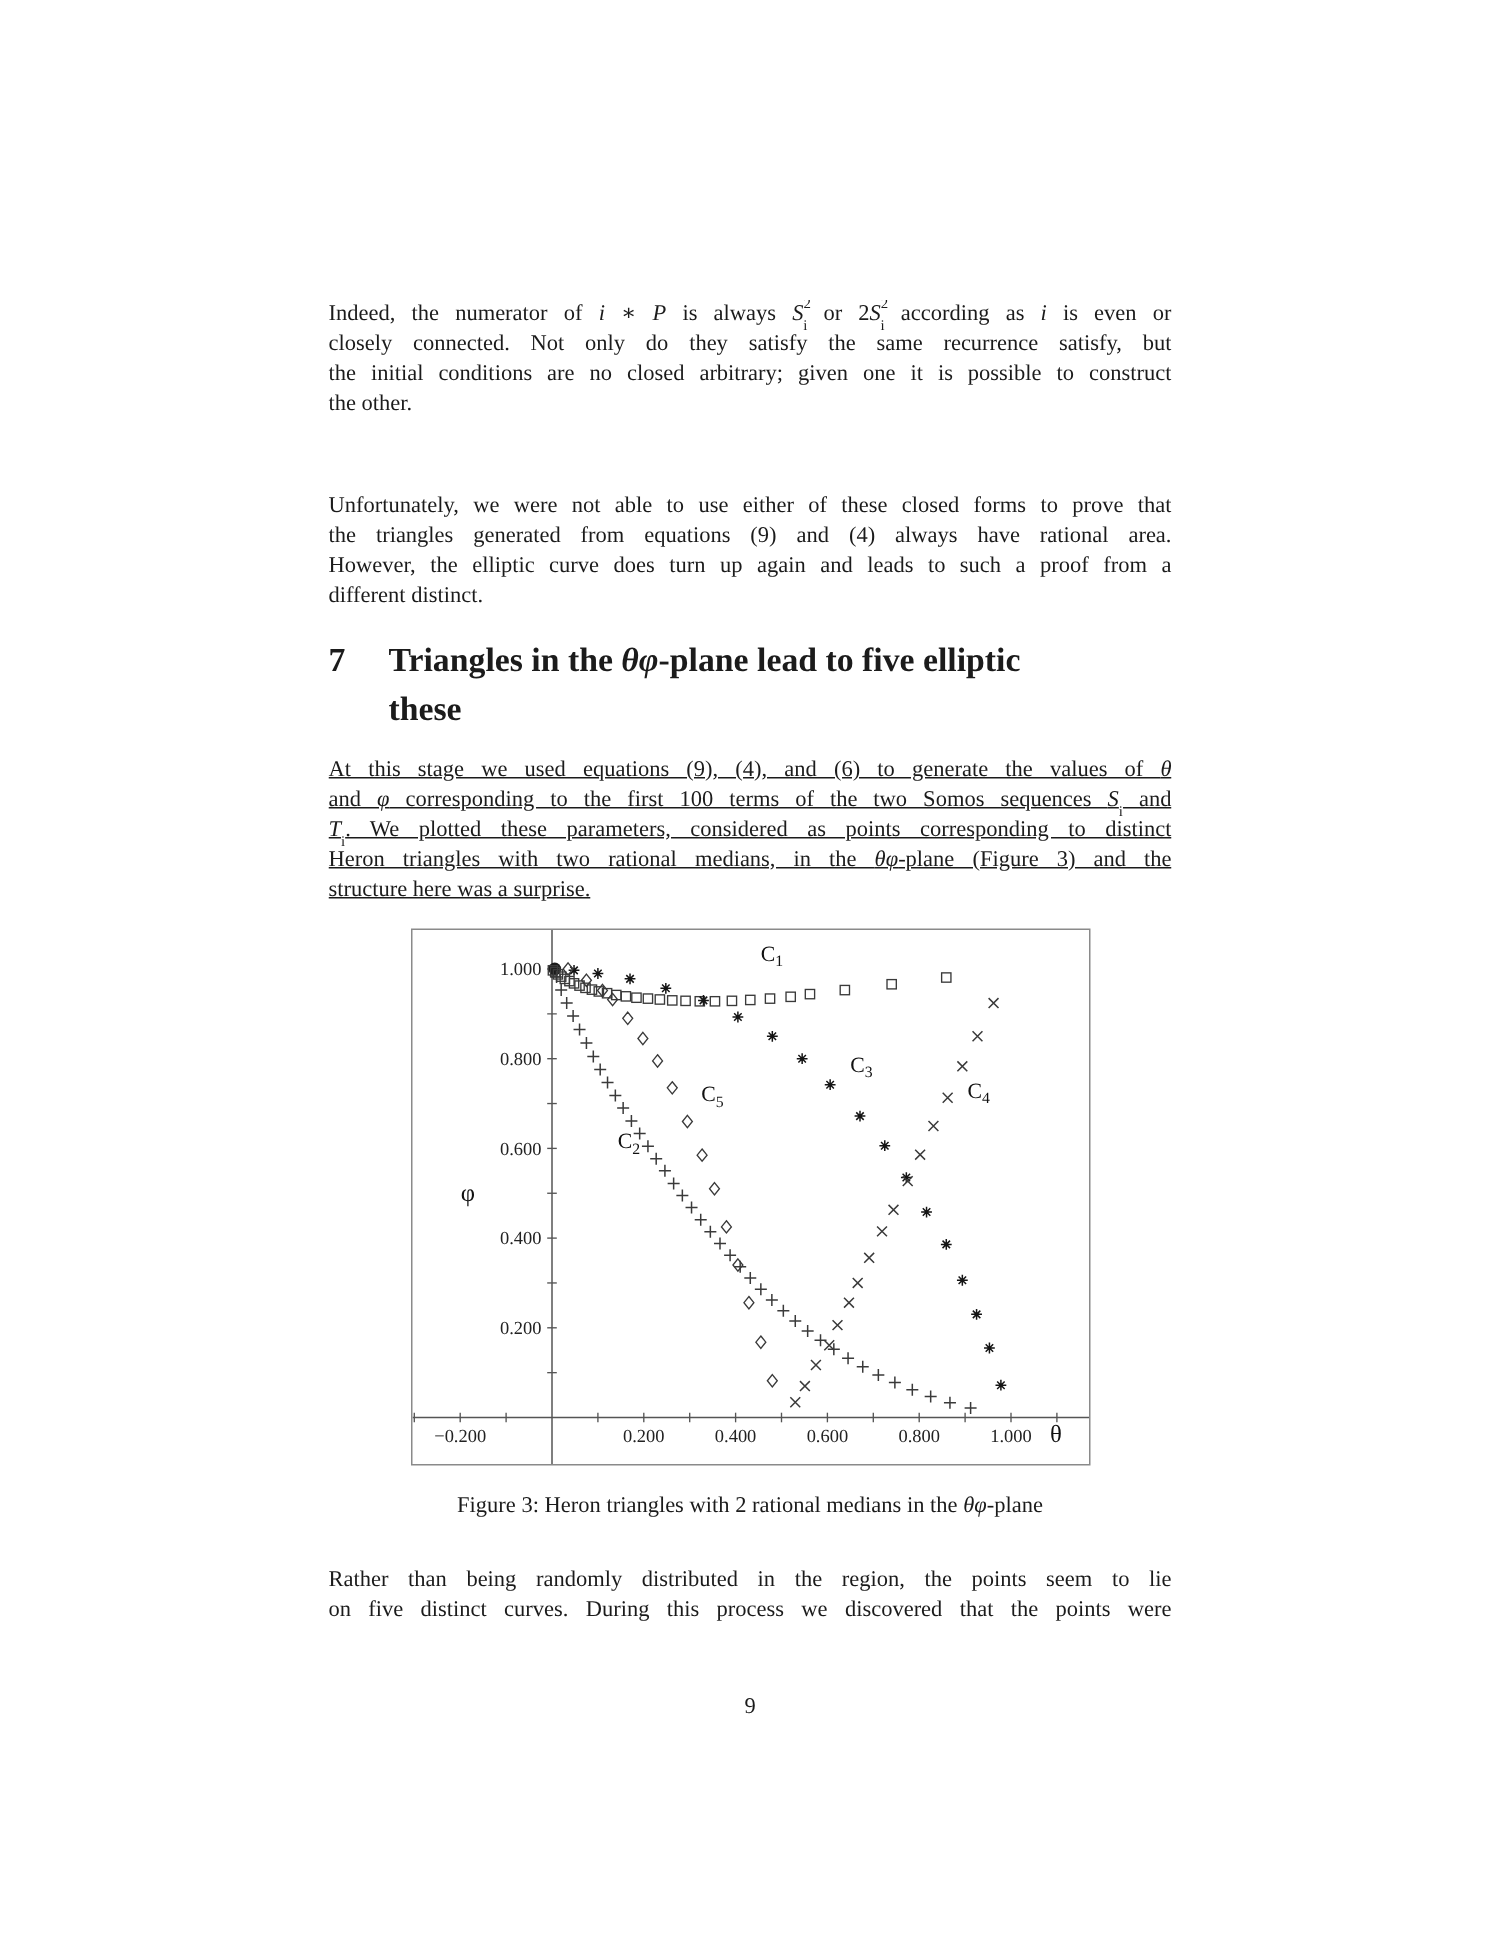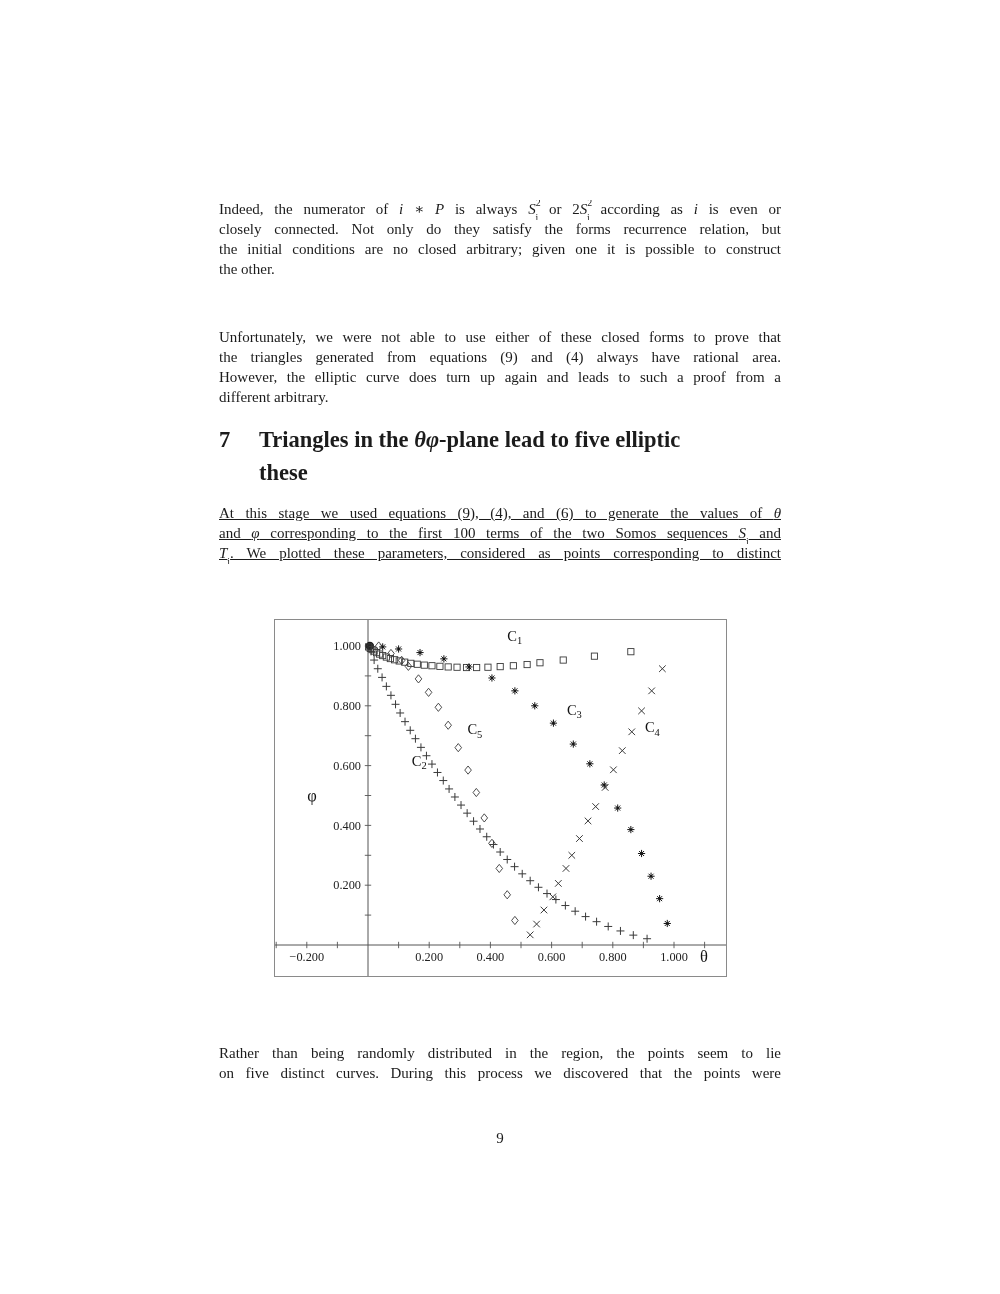--- a/index.html
+++ b/index.html
@@ -28,44 +28,46 @@
   .caption{position:absolute;left:219px;top:996px;width:562px;text-align:center;font-size:15px;}
   .pagenum{position:absolute;left:219px;top:1130px;width:562px;text-align:center;font-size:15px;}
 </style>
 </head>
 <body>
 
 <div class="page">
 
   <div class="para" id="p1" style="top:200px;">
       <div class="tline">Indeed, the numerator of <i>i</i> ∗ <i>P</i> is always <i>S</i><sup>2</sup><sub class="u">i</sub> or 2<i>S</i><sup>2</sup><sub class="u">i</sub> according as <i>i</i> is even or</div>
-      <div class="tline">closely connected. Not only do they satisfy the forms recurrence relation, but</div>
+      <div class="tline">closely connected. Not only do they satisfy the same recurrence satisfy, but</div>
       <div class="tline">the initial conditions are no closed arbitrary; given one it is possible to construct</div>
       <div class="tline last">the other.</div>
     </div>
 
   <div class="para" id="p2" style="top:328px;">
       <div class="tline">Unfortunately, we were not able to use either of these closed forms to prove that</div>
       <div class="tline">the triangles generated from equations (9) and (4) always have rational area.</div>
       <div class="tline">However, the elliptic curve does turn up again and leads to such a proof from a</div>
-      <div class="tline last">different arbitrary.</div>
+      <div class="tline last">different distinct.</div>
     </div>
 
   <div class="heading">
     <span class="hnum">7</span>
     <span class="htext">
       <span>Triangles in the <i>θφ</i>-plane lead to five elliptic</span><br>
       <span>these</span>
     </span>
   </div>
 
   <div class="para" id="p3" style="top:504px;text-decoration:underline;">
       <div class="tline">At this stage we used equations (9), (4), and (6) to generate the values of <i>θ</i></div>
       <div class="tline">and <i>φ</i> corresponding to the first 100 terms of the two Somos sequences <i>S</i><sub>i</sub> and</div>
       <div class="tline"><i>T</i><sub>i</sub>. We plotted these parameters, considered as points corresponding to distinct</div>
+      <div class="tline">Heron triangles with two rational medians, in the <i>θφ</i>-plane (Figure 3) and the</div>
+      <div class="tline last">structure here was a surprise.</div>
     </div>
 
   <figure class="figure-frame">
     <svg id="plot-svg" width="451" height="356" viewBox="0 0 451 356" xmlns="http://www.w3.org/2000/svg">
         <line x1="0" y1="325" x2="451" y2="325" stroke="#555555" stroke-width="1"></line>
         <line x1="93" y1="0" x2="93" y2="356" stroke="#555555" stroke-width="1"></line>
         <line x1="1.2000000000000028" y1="321.8" x2="1.2000000000000028" y2="328.2" stroke="#555555" stroke-width="0.9"></line>
         <line x1="31.800000000000004" y1="321.8" x2="31.800000000000004" y2="328.2" stroke="#555555" stroke-width="0.9"></line>
         <line x1="62.400000000000006" y1="321.8" x2="62.400000000000006" y2="328.2" stroke="#555555" stroke-width="0.9"></line>
         <line x1="123.60000000000001" y1="321.8" x2="123.60000000000001" y2="328.2" stroke="#555555" stroke-width="0.9"></line>
@@ -270,20 +272,21 @@
           <path d="M 209.28 193.82500000000002 L 212.58 197.925 L 209.28 202.025 L 205.98 197.925 Z" fill="none" stroke="#3a3a3a" stroke-width="0.9"></path>
           <path d="M 216.93 219.23999999999998 L 220.23000000000002 223.33999999999997 L 216.93 227.43999999999997 L 213.63 223.33999999999997 Z" fill="none" stroke="#3a3a3a" stroke-width="0.9"></path>
           <path d="M 224.274 244.35600000000002 L 227.574 248.45600000000002 L 224.274 252.556 L 220.974 248.45600000000002 Z" fill="none" stroke="#3a3a3a" stroke-width="0.9"></path>
           <path d="M 232.23000000000002 270.66799999999995 L 235.53000000000003 274.768 L 232.23000000000002 278.868 L 228.93 274.768 Z" fill="none" stroke="#3a3a3a" stroke-width="0.9"></path>
           <path d="M 239.88 296.38199999999995 L 243.18 300.48199999999997 L 239.88 304.582 L 236.57999999999998 300.48199999999997 Z" fill="none" stroke="#3a3a3a" stroke-width="0.9"></path>
         </g>
         <text x="192.45" y="114.20500000000001" font-size="14.5" fill="#111" font-family="&quot;Liberation Serif&quot;,&quot;DejaVu Serif&quot;,serif">C<tspan font-size="10.5" dy="3.5">5</tspan></text>
       </svg>
   </figure>
 
+  <div class="caption">Figure 3: Heron triangles with 2 rational medians in the <i>θφ</i>-plane</div>
 
   <div class="para" id="p4" style="top:1044px;">
       <div class="tline">Rather than being randomly distributed in the region, the points seem to lie</div>
       <div class="tline">on five distinct curves. During this process we discovered that the points were</div>
     </div>
 
   <div class="pagenum">9</div>
 
 </div>
 

